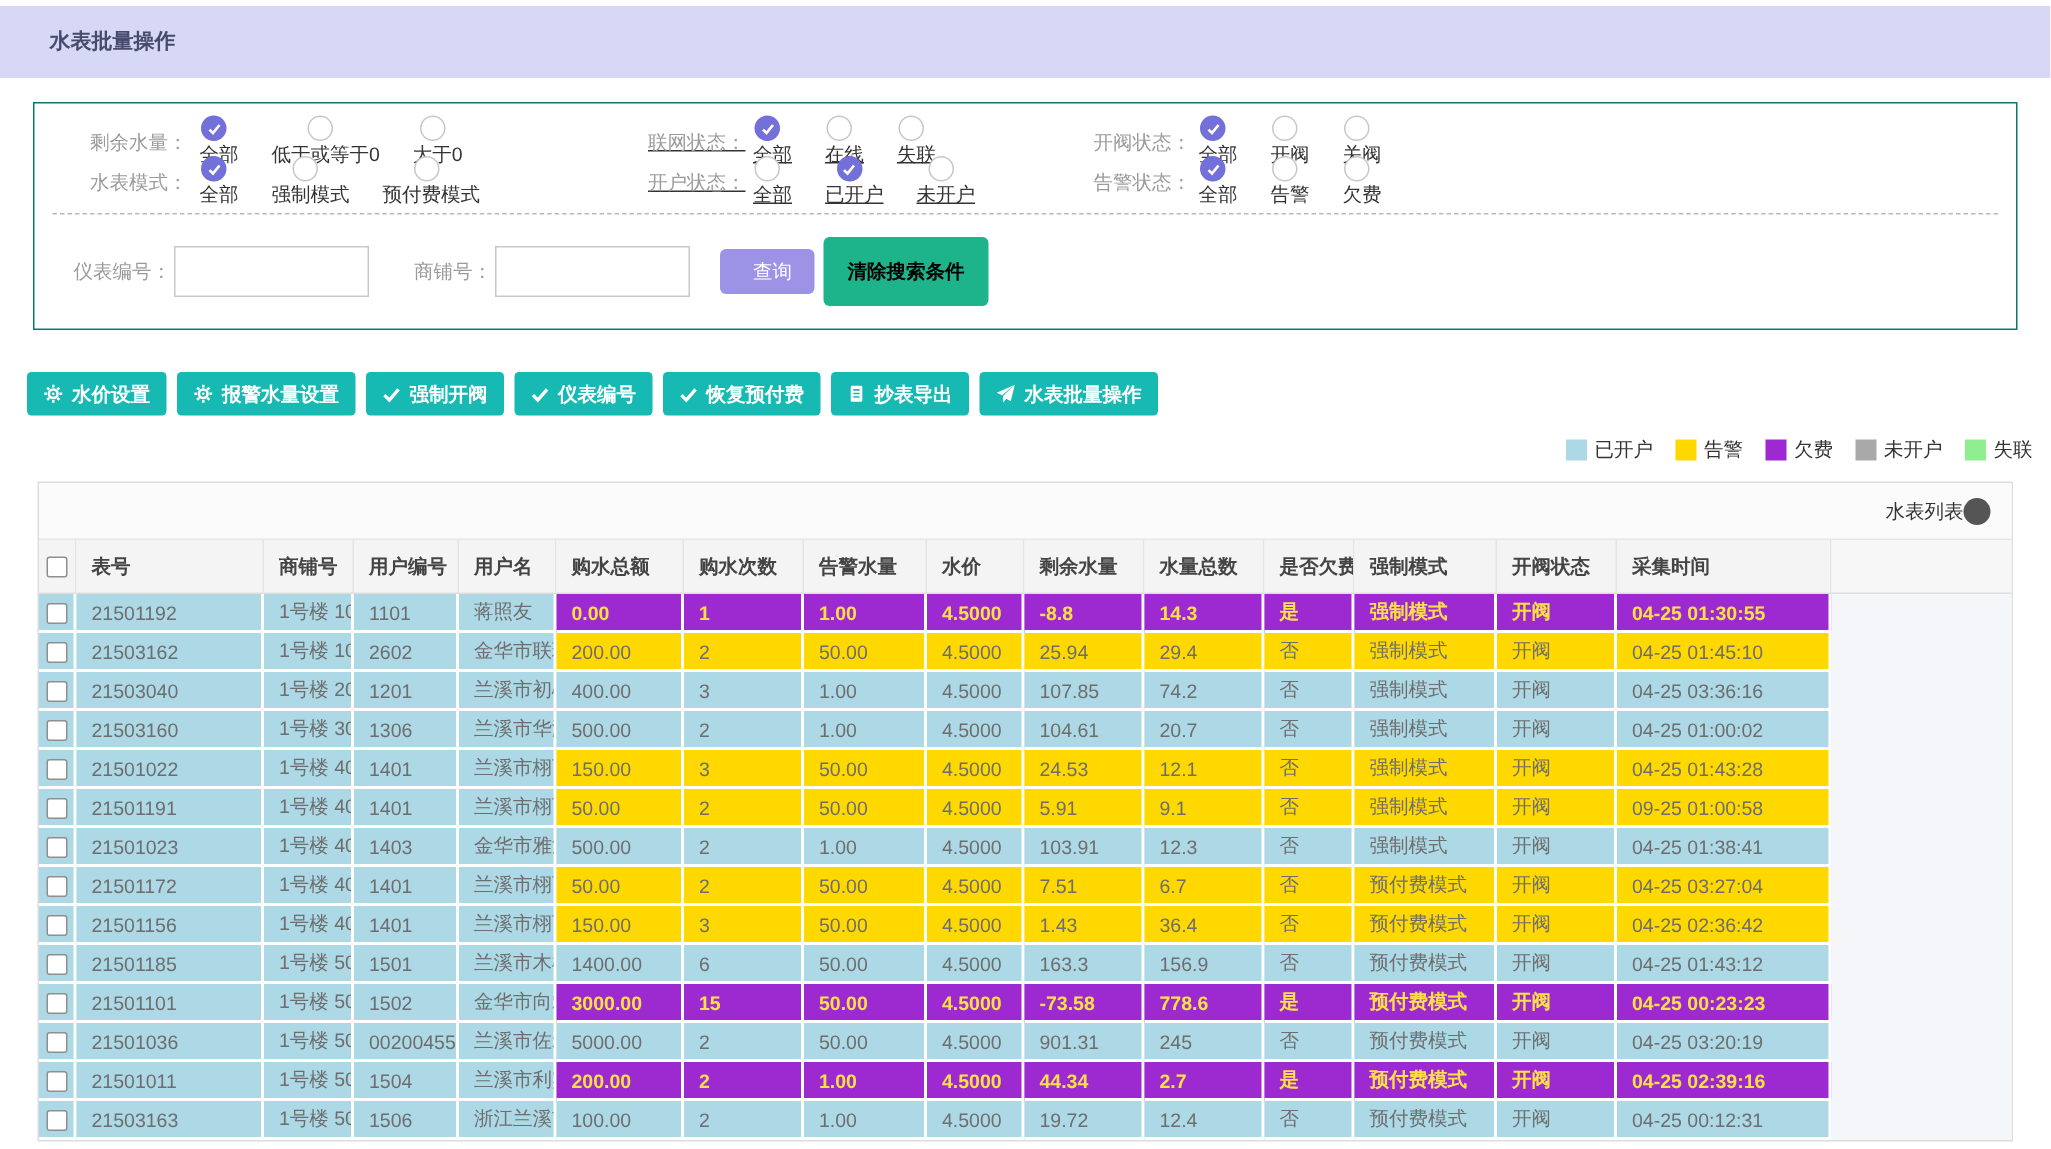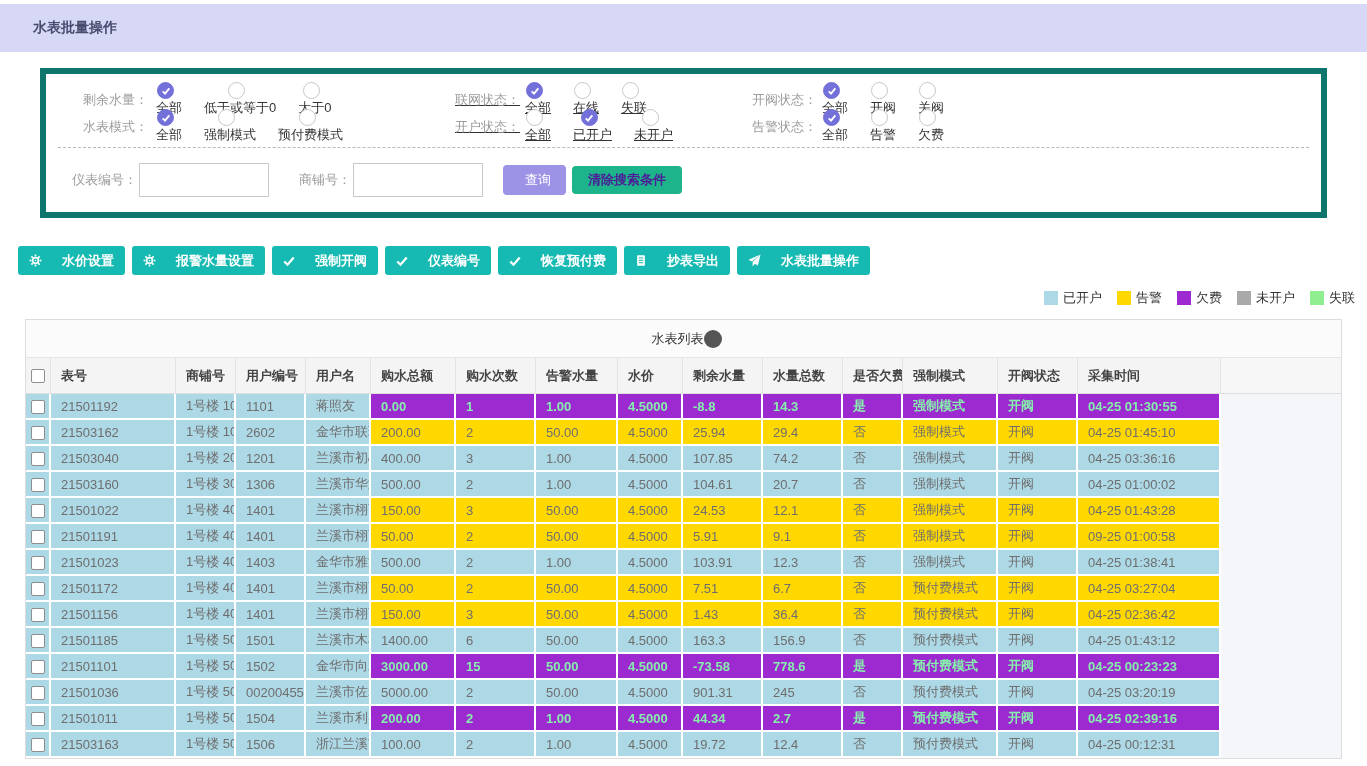--- a/index.html
+++ b/index.html
@@ -6,74 +6,74 @@
   html,body { margin:0; padding:0; }
   body {
     width:1367px; height:766px; overflow:hidden; background:#fff;
     font-family:"Liberation Sans","DejaVu Sans",sans-serif; font-size:13px; color:#333;
   }
   
   .topbar { margin-top:4px; height:48px; background:#d7d8f6; display:flex; align-items:center; padding-left:33px; }
   .topbar-title { font-size:14px; font-weight:bold; color:#474b6e; }
 
   
-  .filter-panel { margin:16px 40px 0; border:6px solid #0f766e; background:#fff; }
+  .filter-panel { margin:16px 22px 0; border:1px solid #0f766e; background:#fff; }
   .filter-radios { padding:12px 12px 0 0; }
   .filter-row { display:flex; align-items:center; height:27px; padding-left:26px; }
   .f-group { display:flex; align-items:center; }
   .f-group:nth-child(1) { width:383px; }
   .f-group:nth-child(2) { width:297px;text-decoration:underline; }
   .f-label { width:76px; text-align:right; color:#9b9b9b; margin-right:8px; white-space:nowrap; }
   .f-group:nth-child(2) .f-label, .f-group:nth-child(3) .f-label { width:62px; }
   .f-opt { display:inline-flex; align-items:center; margin-right:22px; cursor:pointer;flex-direction:column; }
   .radio { width:17px; height:17px; border-radius:50%; border:1px solid #c7c7c7; background:#fff;
            display:inline-flex; align-items:center; justify-content:center; margin-right:7px; flex:none; }
   .radio.checked { background:#7470d9; border-color:#7470d9; }
   .opt-label { color:#333; }
   .filter-sep { border-top:1px dashed #b9b9b9; margin:7px 12px 0; }
   .search-row { display:flex; align-items:center; padding:15px 12px 15px 26px; }
   .s-label { color:#9b9b9b; white-space:nowrap; }
   .text-input { width:130px; height:34px; border:1px solid #c8c8c8; margin-left:2px; outline:none; padding:0 6px; font-size:13px; }
   .s-label.second { margin-left:30px; }
   .btn-query { margin-left:20px; height:30px; padding:0 15px; background:#9d93e6; border:none; border-radius:4px;
                color:#fff; font-size:13px; display:inline-flex; align-items:center; gap:7px; cursor:pointer; }
-  .btn-clear { margin-left:6px; height:28px; padding:0 16px; background:#1db48c; border:none; border-radius:4px;
-               color:#4c1d95; font-size:13px; font-weight:bold; cursor:pointer; }
+  .btn-clear { margin-left:6px; height:46px; padding:0 16px; background:#1db48c; border:none; border-radius:4px;
+               color:#000000; font-size:13px; font-weight:bold; cursor:pointer; }
 
   
   .actions-row { margin:28px 0 0 18px; display:flex; }
   .action-btn { background:#17bab2; color:#fff; border:none; border-radius:3px; height:29px; padding:0 11px;
-                margin-right:7px; font-size:13px; font-weight:bold; display:inline-flex; align-items:center; gap:20px; cursor:pointer; }
+                margin-right:7px; font-size:13px; font-weight:bold; display:inline-flex; align-items:center; gap:6px; cursor:pointer; }
   .btn-icon { display:inline-flex; align-items:center; }
 
   
   .legend-row { display:flex; justify-content:flex-end; align-items:center; gap:15px; margin:14px 12px 0 0; }
   .legend-item { display:flex; align-items:center; gap:5px; color:#333; }
   .swatch { width:14px; height:14px; display:inline-block; }
 
   
   .table-panel { margin:12px 25px 0; border:1px solid #ddd; background:#fff; }
-  .panel-header { height:38px; display:flex; align-items:center; justify-content:center;
+  .panel-header { height:38px; display:flex; align-items:center; justify-content:flex-end;
                   padding:0 14px 0 20px; background:#fbfbfb; border-bottom:1px solid #e6e6e6; }
   .panel-title { color:#333; }
   .collapse-btn { width:18px; height:18px; border-radius:50%; background:#555; border:none; display:flex;
                   align-items:center; justify-content:center; cursor:pointer; padding:0; }
 
   table { border-collapse:separate; border-spacing:0; table-layout:fixed; width:1315px; }
   thead th { background:#f4f4f4; height:36px; font-size:13px; font-weight:bold; color:#444; text-align:left;
              padding:0 0 0 10px; border-right:1px solid #e4e4e4; border-bottom:1px solid #dedede; white-space:nowrap; overflow:hidden; }
   thead th.col-check { padding:0; text-align:center; }
   thead th.filler { background:#f7f7f8; border-right:none; }
   tbody td { height:26px; font-size:13px; color:#6e6e6e; padding:0 0 0 10px;
              border-right:2px solid #fff; border-bottom:2px solid #fff; white-space:nowrap; overflow:hidden; }
   tbody td.col-check { padding:0; text-align:center; }
   td.base { background:#add8e6; }
   td.st-open { background:#add8e6; }
   td.st-alarm { background:#ffd800; }
-  td.st-arrears { background:#9c2ad0; color:#86efac; font-weight:bold;margin-top:32px; }
+  td.st-arrears { background:#9c2ad0; color:#fde047; font-weight:bold;margin-top:32px; }
   td.filler { background:#f5f6fa; border-right:none; border-bottom:none; }
 
   .cbox { appearance:none; -webkit-appearance:none; width:14px; height:14px; border:1px solid #8f8f8f;
           border-radius:2px; background:#fff; margin:0; vertical-align:middle; cursor:pointer; }
 </style>
 </head>
 <body>
 
 <div class="topbar">
   <span class="topbar-title">水表批量操作</span>

